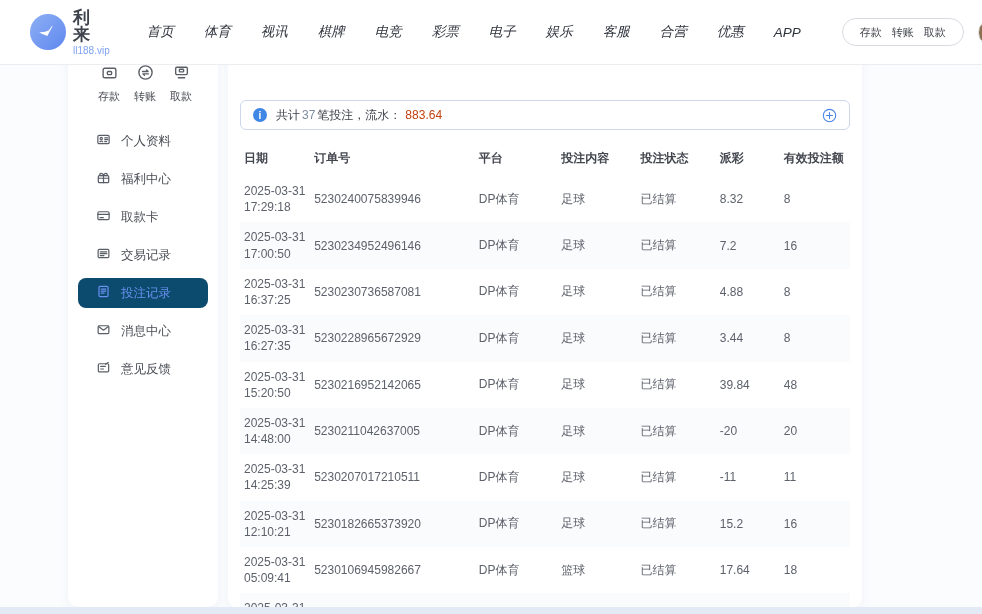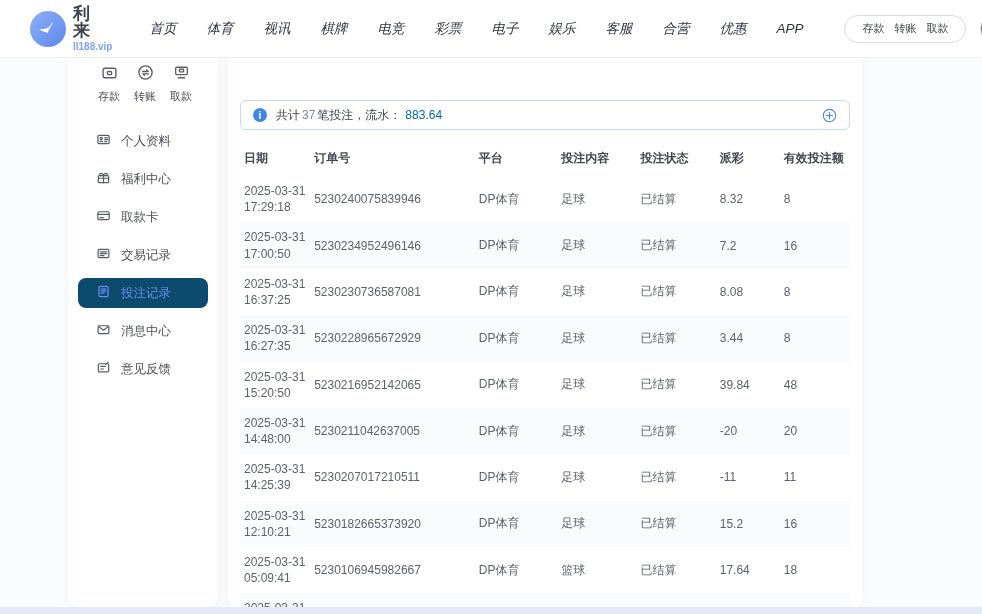--- a/index.html
+++ b/index.html
@@ -4,39 +4,39 @@
 <style>
   * { margin:0; padding:0; box-sizing:border-box; }
   html,body { width:982px; height:614px; }
   body {
     font-family:"Liberation Sans","DejaVu Sans",sans-serif;
     background:#fbfcfe; overflow:hidden; position:relative;
     color:#333;
   }
   
   .header {
-    position:absolute; top:0; left:0; width:982px; height:58px;
+    position:absolute; top:0; left:0; width:982px; height:65px;
     background:#fff; border-bottom:1px solid #ececf1;
     display:flex; align-items:center; z-index:5;
   }
   .logo { display:flex; align-items:center; margin-left:30px; cursor:pointer; }
   .logo-mark {
     width:36px; height:36px; border-radius:50%;
     background:linear-gradient(135deg,#8fb0f5,#5d87ee);
     position:relative; flex:0 0 auto;
   }
   .logo-mark:after{
     content:""; position:absolute; left:8px; top:10px; width:18px; height:12px;
     background:#fff; border-radius:0 10px 2px 10px;
     transform:rotate(-12deg);
     clip-path:polygon(0 55%, 45% 100%, 100% 0, 60% 55%, 38% 62%);
   }
   .logo-text { margin-left:7px; line-height:1; }
   .logo-title { font-size:17px; font-weight:700; letter-spacing:6px; color:#3c414b; }
-  .logo-domain { font-size:10px; color:#7fa3f2; font-weight:700; margin-top:3px; }
+  .logo-domain { font-size:10px; color:#7fa3f2; font-weight:400; margin-top:3px; }
   .nav { display:flex; align-items:center; margin-left:22px;font-style:italic; }
   .nav-item {
     font-size:13.5px; color:#2f333d; padding:0 15px; cursor:pointer; white-space:nowrap;
   }
   .wallet-pill {
     display:flex; align-items:center; border:1px solid #d9dbe1; border-radius:16px;
     height:28px; padding:0 12px; margin-left:26px; background:#fff;
   }
   .wallet-pill span { font-size:11px; color:#44474e; padding:0 5px; cursor:pointer; white-space:nowrap; }
   .user-block { display:flex; align-items:center; margin-left:14px; }
@@ -84,21 +84,21 @@
     margin:70px 12px 0 12px; height:30px; border:1px solid #ccd7ec; border-radius:6px;
     display:flex; align-items:center; padding:0 12px; background:#fff;
   }
   .info-icon {
     width:14px; height:14px; border-radius:50%; background:#3f87e5; color:#fff;
     font-size:10px; font-weight:700; display:flex; align-items:center; justify-content:center;
     font-style:normal; flex:0 0 auto;
   }
   .info-text { font-size:12px; color:#3f434c; margin-left:9px; }
   .info-text .v-count { color:#7d8aa0; padding:0 2px; }
-  .info-text .v-amount { color:#0369a1; padding-left:4px; }
+  .info-text .v-amount { color:#c2410c; padding-left:4px; }
   .info-plus { margin-left:auto; cursor:pointer; display:flex; }
   
   table.bets { width:610px; margin:10px 12px 0 12px; border-collapse:collapse; table-layout:fixed; }
   table.bets col.c-date{width:11.5%} table.bets col.c-order{width:27%}
   table.bets col.c-plat{width:13.5%} table.bets col.c-cont{width:13%}
   table.bets col.c-stat{width:13%} table.bets col.c-pay{width:10.5%} table.bets col.c-valid{width:11.5%}
   table.bets th {
     text-align:left; font-size:12px; font-weight:700; color:#43474f;
     padding:10px 4px 9px 4px; white-space:nowrap;
   }
@@ -294,21 +294,21 @@
             <td>16</td>
           </tr>
           <tr>
             <td>
               <div class="d2">2025-03-31<br>16:37:25</div>
             </td>
             <td>5230230736587081</td>
             <td>DP体育</td>
             <td>足球</td>
             <td>已结算</td>
-            <td>8.08</td>
+            <td>4.88</td>
             <td>8</td>
           </tr>
           <tr>
             <td>
               <div class="d2">2025-03-31<br>16:27:35</div>
             </td>
             <td>5230228965672929</td>
             <td>DP体育</td>
             <td>足球</td>
             <td>已结算</td>

